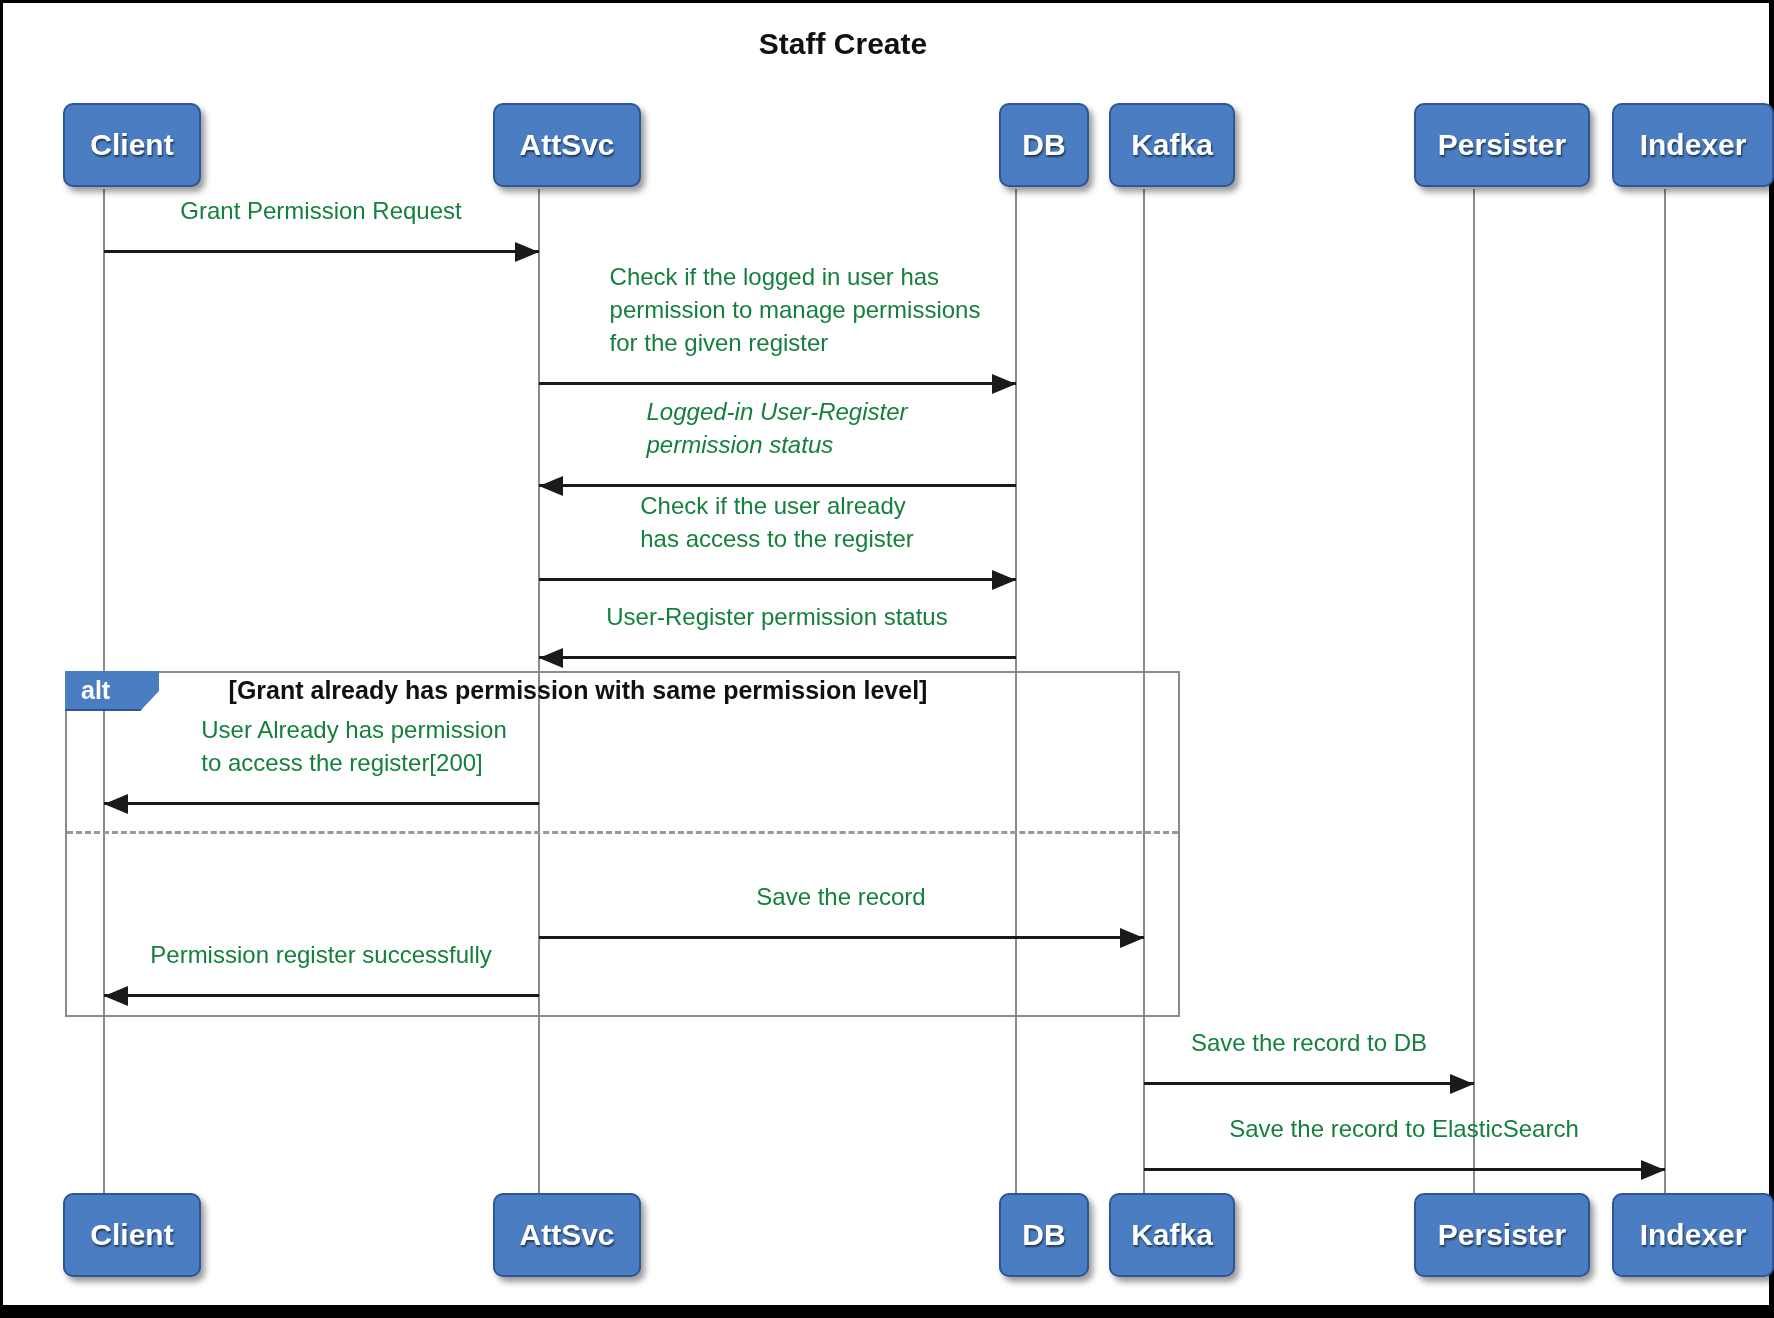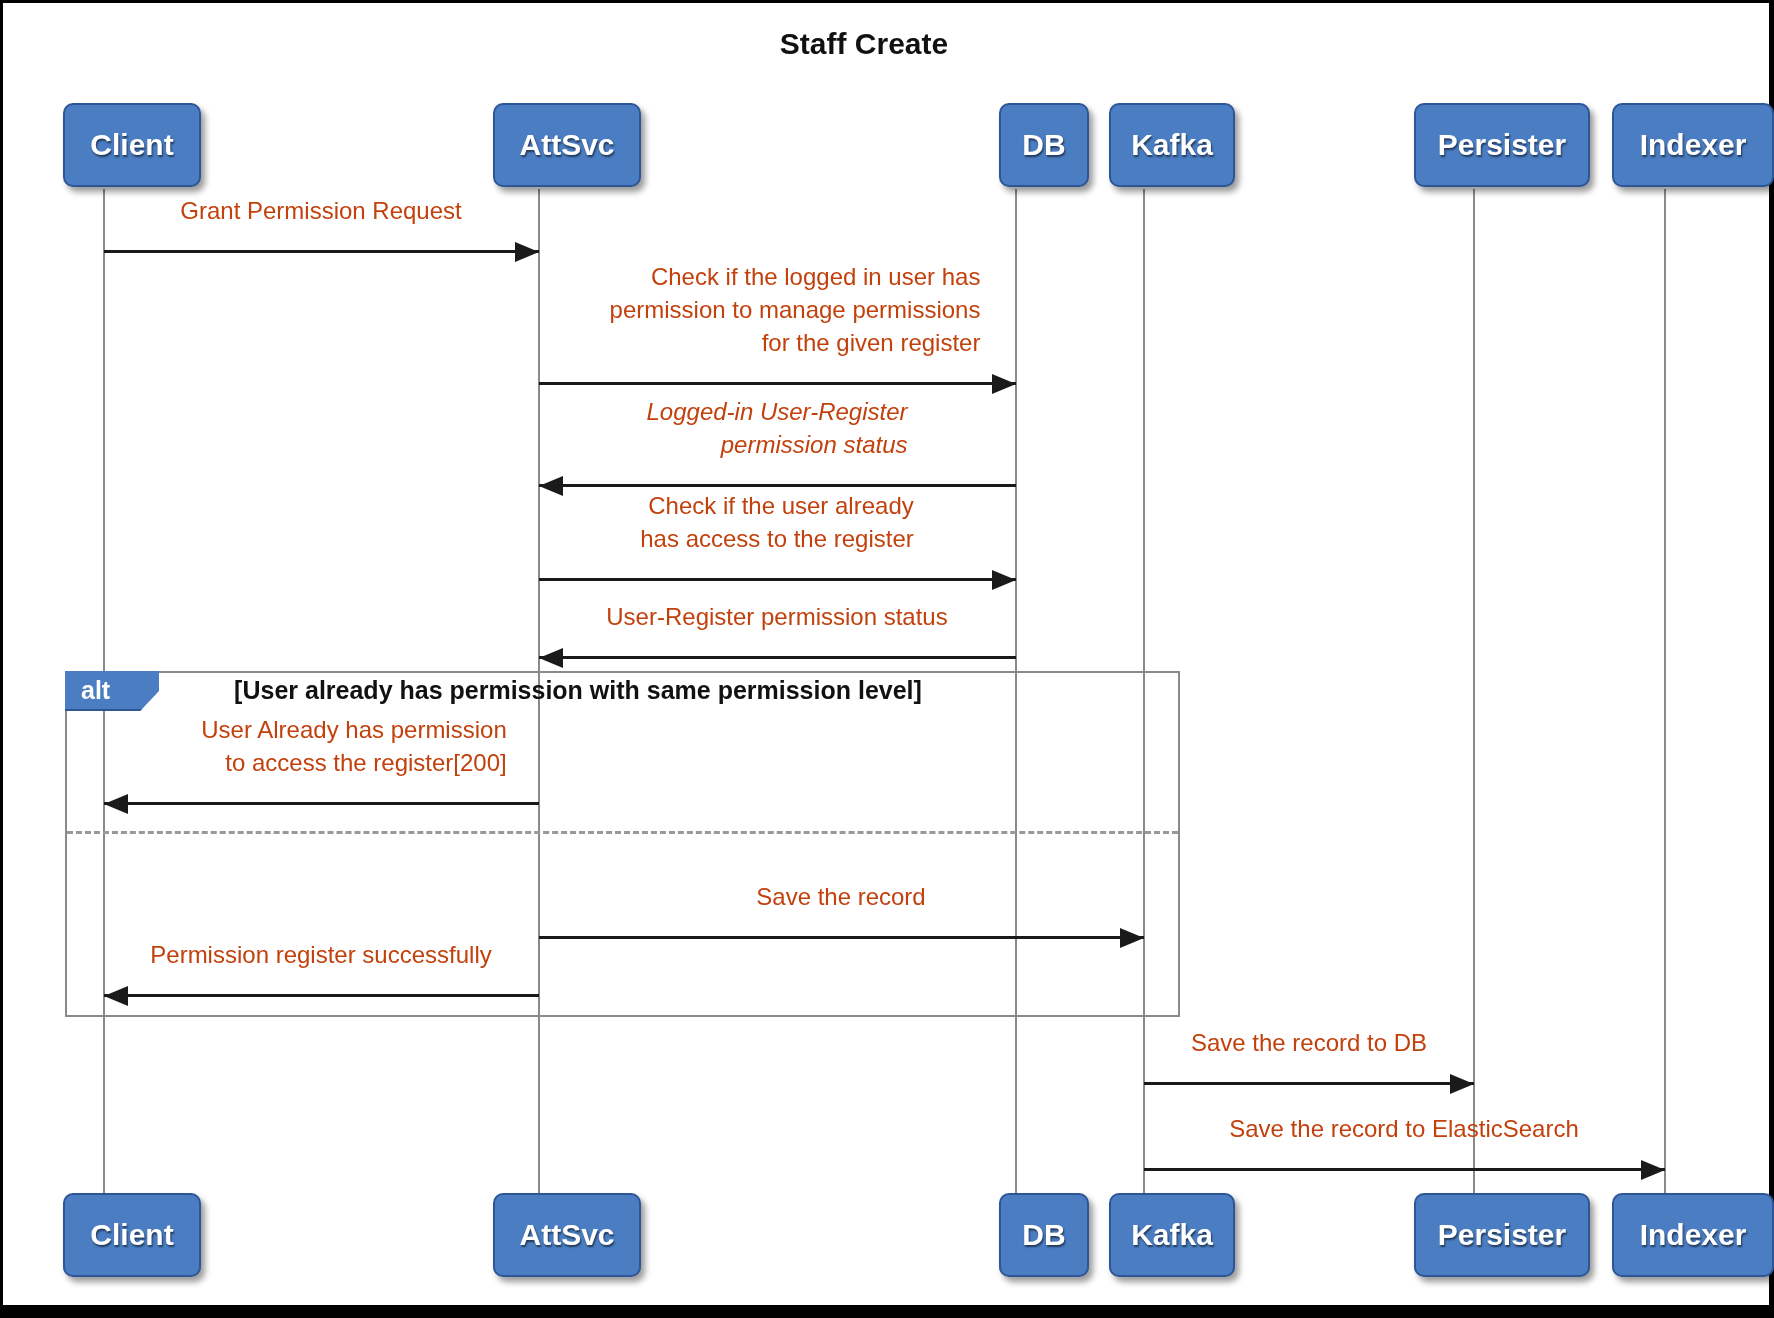--- a/index.html
+++ b/index.html
@@ -1,30 +1,30 @@
 <!DOCTYPE html>
 <html style="--participant-fill: #4a7dc2; --participant-border: #2e5696; --lifeline: #8a8a8a; --arrow: #1a1a1a; --frame-border: #8a8a8a;"><head>
 <meta charset="utf-8">
 <style>
   html,body{margin:0;padding:0;}
   body{font-family:"Liberation Sans","DejaVu Sans",sans-serif;background:#ffffff;}
   .frame{position:relative;width:1774px;height:1318px;background:#000;overflow:hidden;}
   .canvas{position:absolute;left:3px;top:3px;right:5px;bottom:13px;background:#fff;}
-  .title{position:absolute;left:861px;top:24px;transform:translateX(-50%);
+  .title{position:absolute;left:840px;top:24px;transform:translateX(-50%);
          font-size:30px;font-weight:bold;color:#111;white-space:nowrap;}
   .participant{position:absolute;height:84px;background:var(--participant-fill,#4a7dc2);
          border:2px solid var(--participant-border,#2e5696);border-radius:10px;
          color:#fff;font-weight:bold;font-size:30px;display:flex;align-items:center;
          justify-content:center;box-sizing:border-box;
          box-shadow:4px 5px 6px rgba(0,0,0,0.40);text-shadow:1px 2px 2px rgba(0,0,0,0.55);
          z-index:4;margin-left:28px;}
   .lifeline{position:absolute;width:2px;top:186px;height:1004px;
          background:var(--lifeline,#8a8a8a);z-index:1;}
-  .msg-label{position:absolute;transform:translateX(-50%);text-align:right;
-         font-size:24px;line-height:33px;white-space:pre-line;color:#c2410c;z-index:3;}
+  .msg-label{position:absolute;transform:translateX(-50%);text-align:left;
+         font-size:24px;line-height:33px;white-space:pre-line;color:#15803d;z-index:3;}
   .msg-line{position:absolute;height:3px;background:var(--arrow,#1a1a1a);z-index:3;}
   .arrow-right{position:absolute;width:0;height:0;border-top:10px solid transparent;
          border-bottom:10px solid transparent;border-left:24px solid var(--arrow,#1a1a1a);z-index:3;}
   .arrow-left{position:absolute;width:0;height:0;border-top:10px solid transparent;
          border-bottom:10px solid transparent;border-right:24px solid var(--arrow,#1a1a1a);z-index:3;}
   .alt-box{position:absolute;left:62px;top:668px;width:1115px;height:346px;
          border:2px solid var(--frame-border,#8a8a8a);box-sizing:border-box;z-index:2;}
   .alt-tag{position:absolute;left:62px;top:668px;width:94px;height:40px;
          background:var(--participant-fill,#4a7dc2);border-bottom:2px solid var(--participant-border,#2e5696);
          clip-path:polygon(0 0,100% 0,100% 50%,80% 100%,0 100%);
@@ -53,21 +53,21 @@
 
     <div class="participant" style="left:32px;  top:100px;width:138px;">Client</div>
     <div class="participant" style="left:462px; top:100px;width:148px;">AttSvc</div>
     <div class="participant" style="left:968px; top:100px;width:90px;">DB</div>
     <div class="participant" style="left:1078px;top:100px;width:126px;">Kafka</div>
     <div class="participant" style="left:1383px;top:100px;width:176px;">Persister</div>
     <div class="participant" style="left:1581px;top:100px;width:162px;">Indexer</div>
 
     <div class="alt-box"></div>
     <div class="alt-tag">alt</div>
-    <div class="alt-guard">[User already has permission with same permission level]</div>
+    <div class="alt-guard">[Grant already has permission with same permission level]</div>
     <div class="alt-divider"></div>
 
     <div>
       <div class="msg-label" style="left:318px;bottom:1078px;">Grant Permission Request</div>
       <div class="msg-line" style="left:101px;top:247px;width:435px;"></div>
       <div class="arrow-right" style="left:512px;top:239px;"></div>
     </div>
 
     <div>
       <div class="msg-label" style="left:792px;bottom:946px;">Check if the logged in user has

